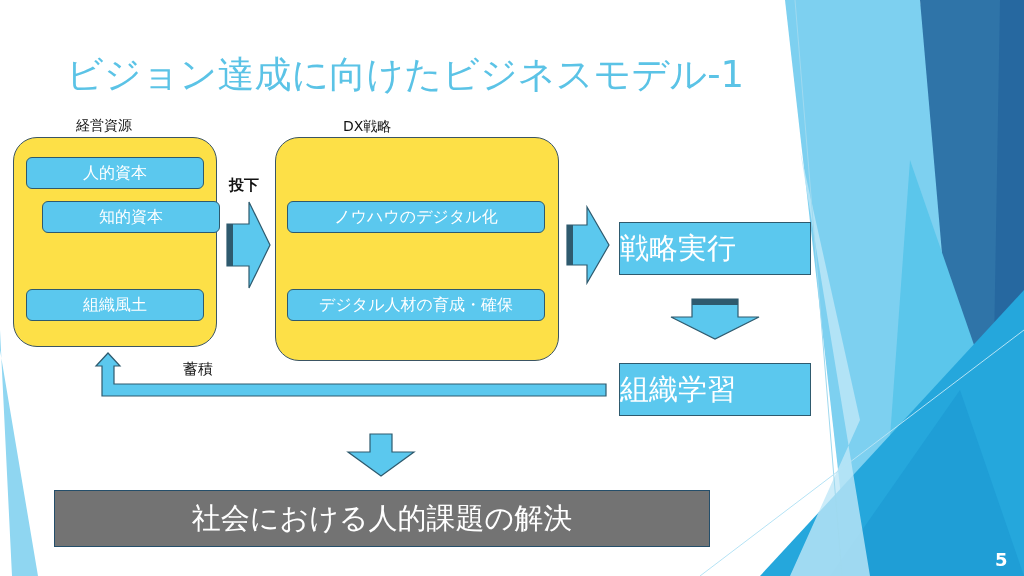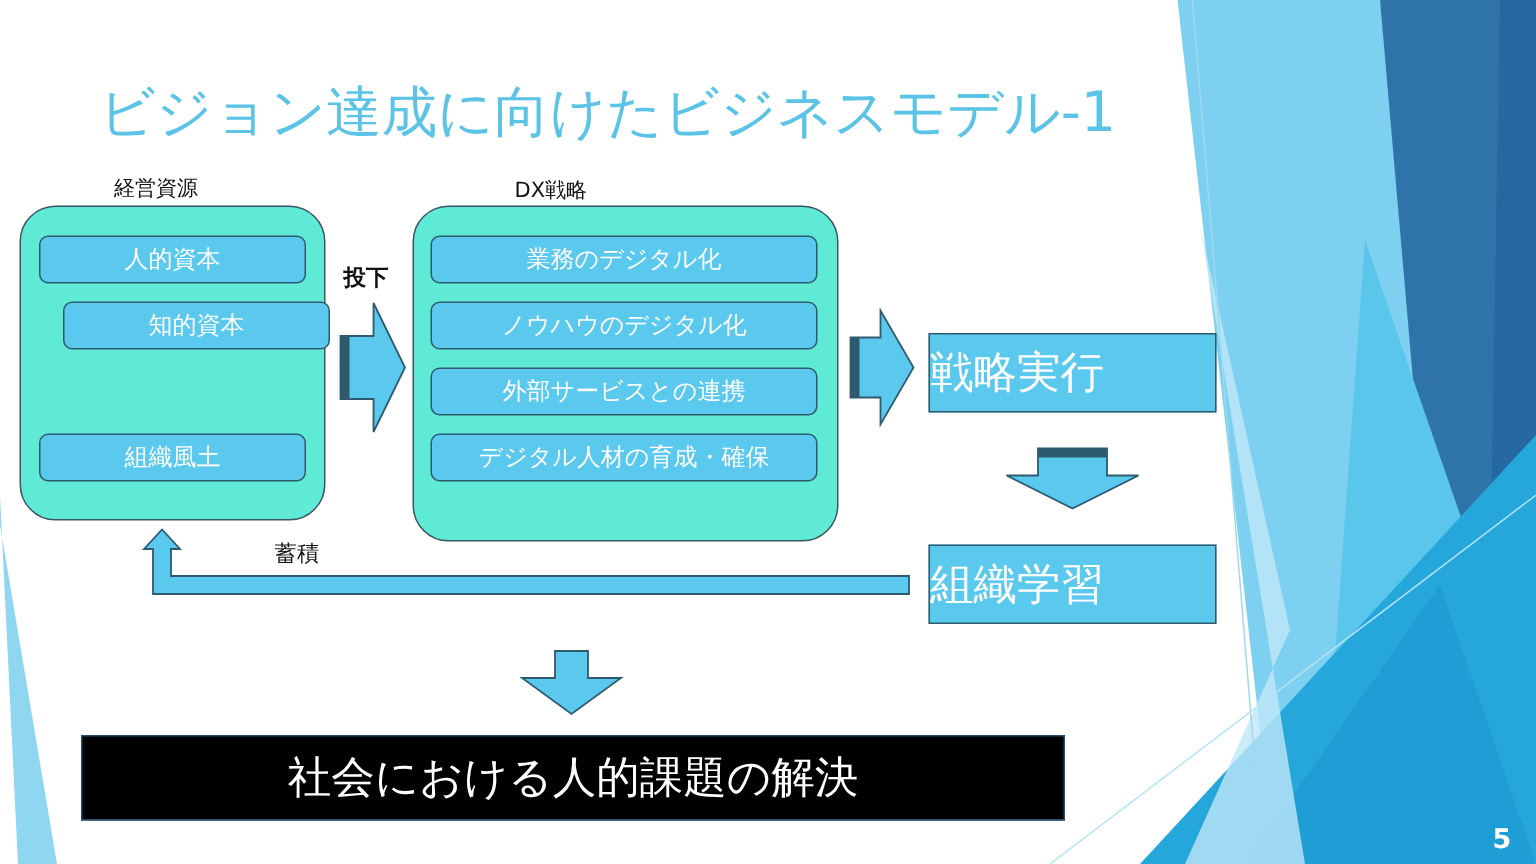--- a/index.html
+++ b/index.html
@@ -2,25 +2,25 @@
 <html><head>
   <meta charset="utf-8">
   <style>
     html, body { margin:0; padding:0; }
     body { width:1024px; height:576px; position:relative; overflow:hidden; background:#ffffff;
            font-family: "DejaVu Sans", "Liberation Sans", sans-serif; }
     .abs { position:absolute; }
     #bg { position:absolute; left:0; top:0; width:1024px; height:576px; }
     .title { left:66px; top:50px; font-size:37px; color:#5bc3e6; letter-spacing:0px; white-space:nowrap; }
     .label { font-size:14px; color:#111; white-space:nowrap; }
-    .group { border:1.5px solid #3b5563; border-radius:24px; background:#5eead4; box-sizing:border-box; }
+    .group { border:1.5px solid #3b5563; border-radius:24px; background:#fde047; box-sizing:border-box; }
     .pill { position:absolute; background:#5bc8ee; border:1.5px solid #2e5a6e; border-radius:6px;
             color:#fff; font-size:16px; text-align:center; box-sizing:border-box; line-height:29px; white-space:nowrap; }
     .bigbox { background:#5bc8ee; border:1.5px solid #2e5a6e; color:#fff; font-size:29px; text-align:left; box-sizing:border-box; }
-    .solution { background:#000000; border:1.5px solid #244e6a; color:#fff; font-size:29px; text-align:center; box-sizing:border-box; }
+    .solution { background:#737373; border:1.5px solid #244e6a; color:#fff; font-size:29px; text-align:center; box-sizing:border-box; }
     .footer-note { font-size:13px; color:#111; white-space:nowrap; }
     .page-num { color:#fff; font-weight:bold; font-size:18px; }
     svg.shape { position:absolute; overflow:visible; }
   </style>
 </head>
 <body>
 
 <svg id="bg" viewBox="0 0 1024 576">
   <polygon points="0,330 12,576 38,576 0,350" fill="#8fd6f1"></polygon>
   <polygon points="785,0 920,0 1000,420 900,576 850,576" fill="#7dd0f0"></polygon>
@@ -44,23 +44,21 @@
 </div>
 
 <div class="abs label" style="left:229px; top:176px; font-size:15px;font-weight:bold;">投下</div>
 <svg class="shape" style="left:225px; top:200px;" width="48" height="90">
   <polygon points="2,24 24,24 24,2 45,45 24,88 24,66 2,66" fill="#5bc8ee" stroke="#2e5a6e" stroke-width="1.2"></polygon>
   <rect x="2" y="24" width="6" height="42" fill="#2e5a6e"></rect>
 </svg>
 
 <div class="abs label" style="left:343px; top:118px;">DX戦略</div>
 <div class="abs group" style="left:275px; top:137px; width:284px; height:224px;">
-  <div class="pill" style="left:11px; top:19px; width:258px; height:32px;">業務のデジタル化</div>
   <div class="pill" style="left:11px; top:63px; width:258px; height:32px;">ノウハウのデジタル化</div>
-  <div class="pill" style="left:11px; top:107px; width:258px; height:32px;">外部サービスとの連携</div>
   <div class="pill" style="left:11px; top:151px; width:258px; height:32px;">デジタル人材の育成・確保</div>
 </div>
 
 <svg class="shape" style="left:565px; top:205px;" width="46" height="80">
   <polygon points="2,20 22,20 22,2 44,40 22,78 22,60 2,60" fill="#5bc8ee" stroke="#2e5a6e" stroke-width="1.2"></polygon>
   <rect x="2" y="20" width="6" height="40" fill="#2e5a6e"></rect>
 </svg>
 
 <div class="abs bigbox" style="left:619px; top:222px; width:192px; height:53px; line-height:51px;">戦略実行</div>
 

